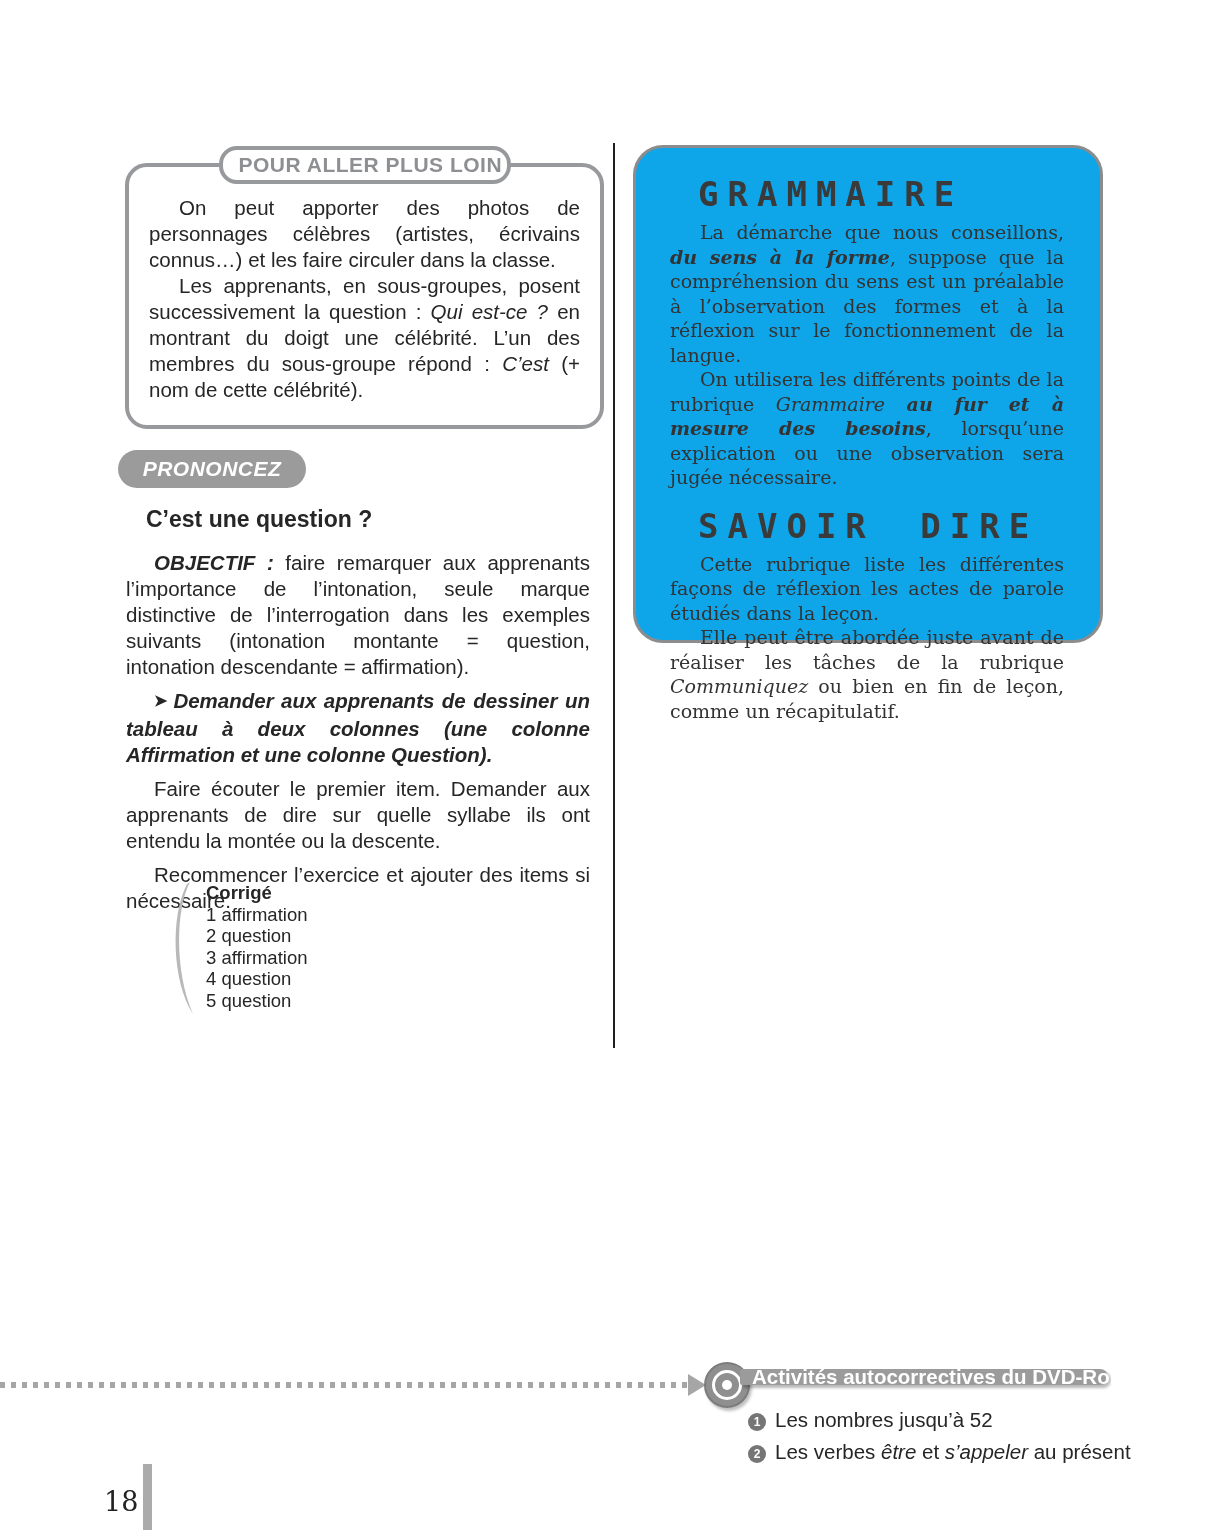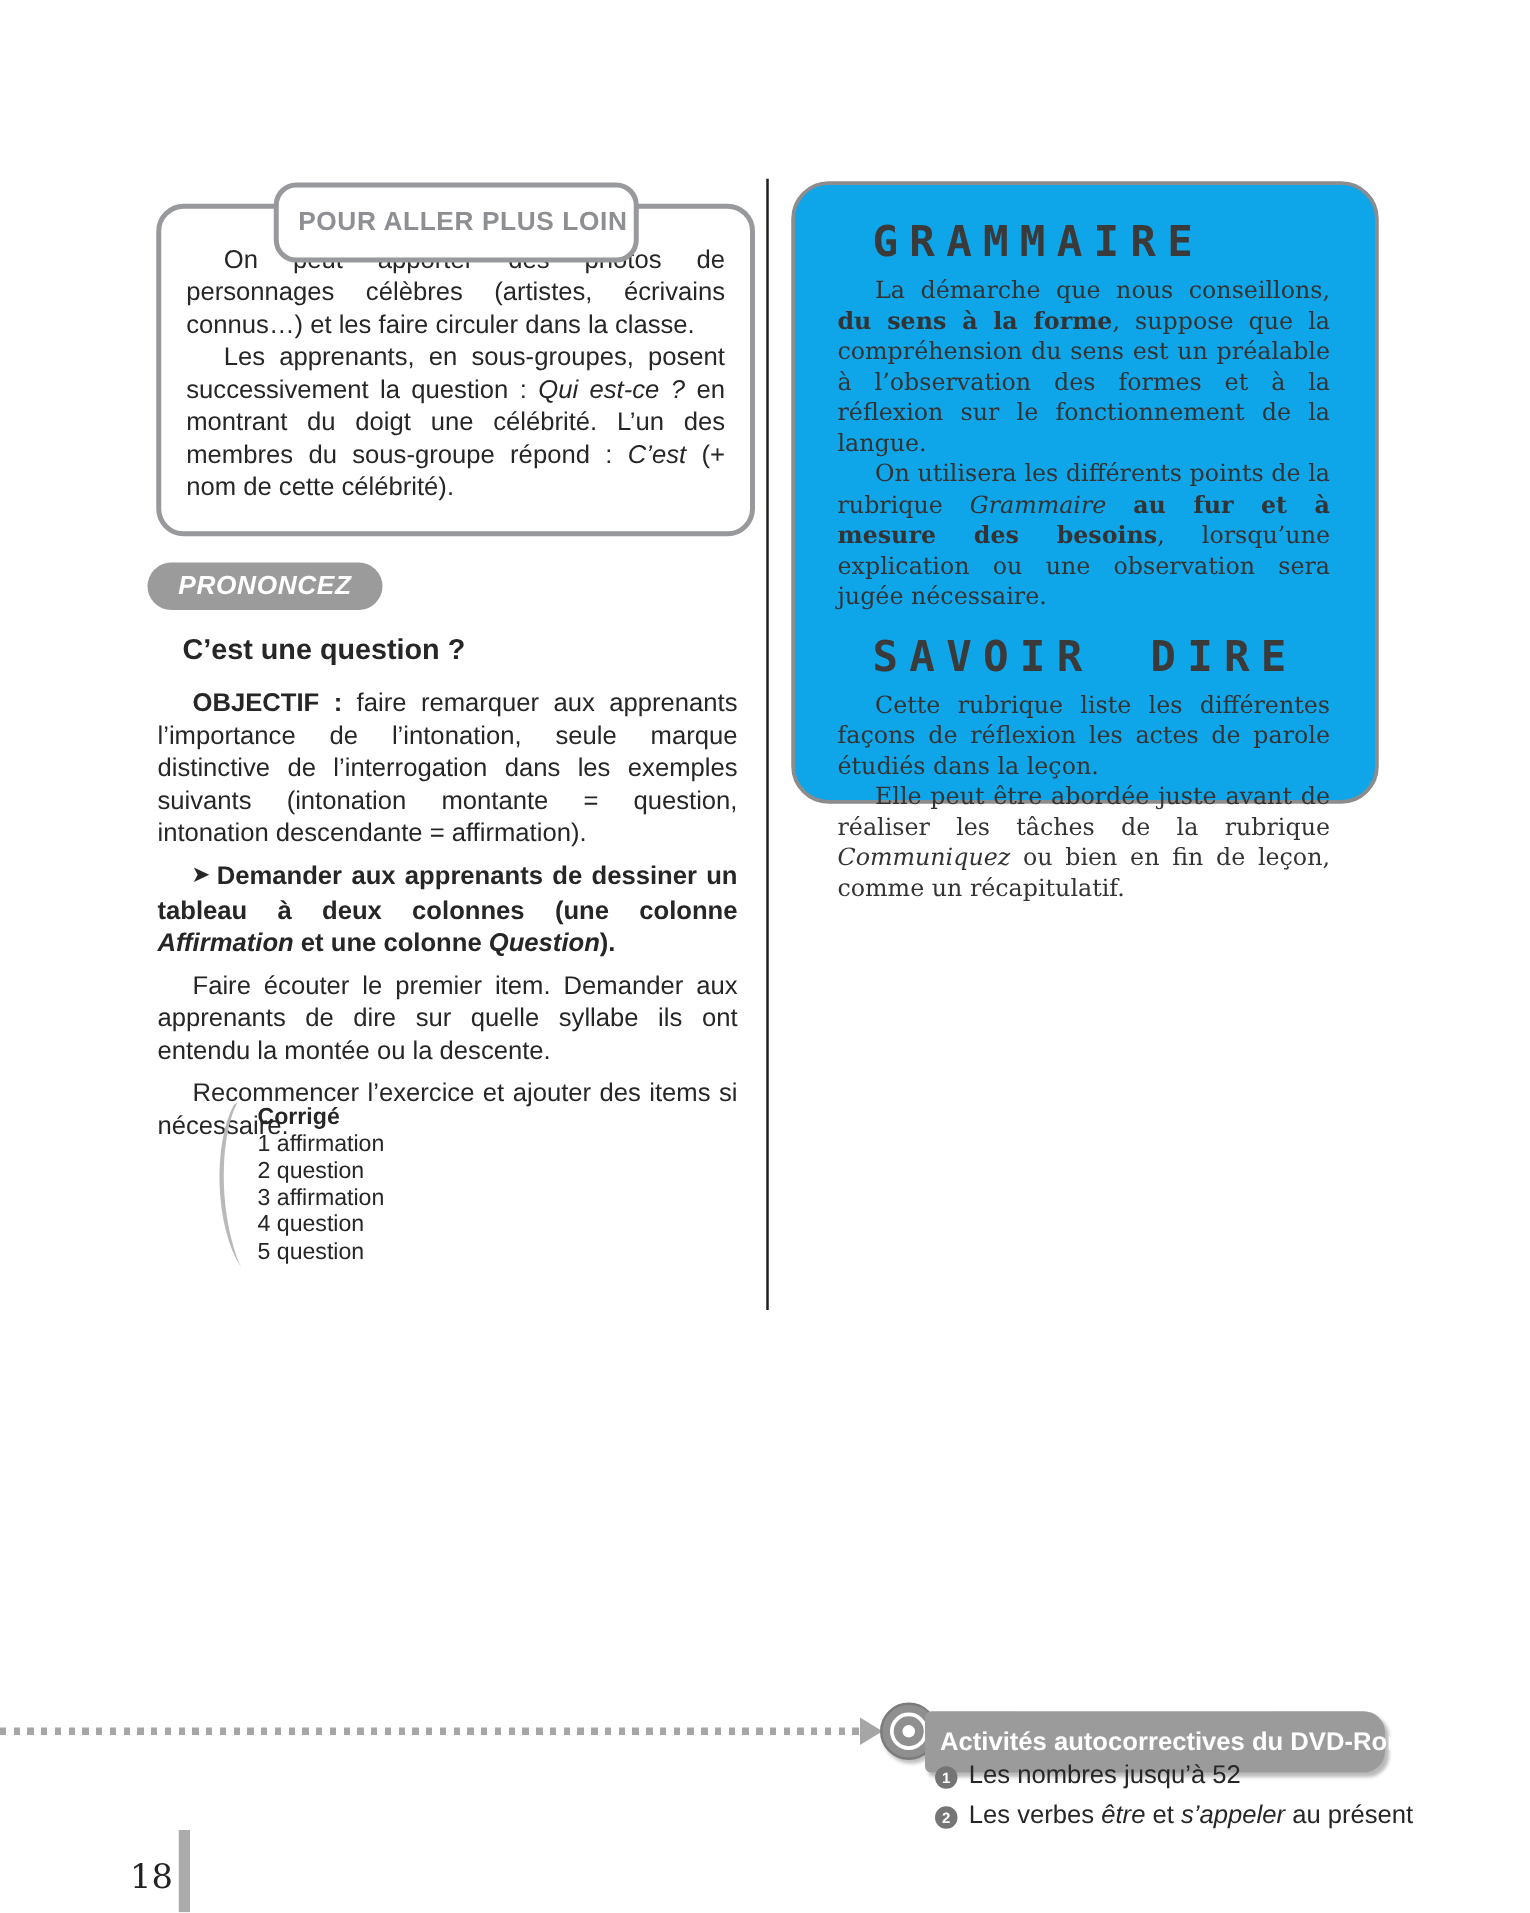--- a/index.html
+++ b/index.html
@@ -4,38 +4,38 @@
 <style>
   html,body{margin:0;padding:0;background:#ffffff;}
   .page{
     position:relative;
     width:1224px;height:1530px;
     background:#ffffff;
     font-family:"Liberation Sans",sans-serif;
     color:#262626;
     overflow:hidden;
   }
-  .run-b{font-weight:bold;}
+  .run-b{font-weight:bold;font-style:italic;}
   .run-i{font-style:italic;}
   .run-bi{font-weight:bold;font-style:italic;}
 
   
   .plusloin-box{
     position:absolute;left:125px;top:163px;width:431px;
     border:4px solid #97999c;border-radius:22px;
     background:#fff;
     padding:28px 20px 22px 20px;
   }
   .plusloin-tab{
     position:absolute;top:-21px;left:50%;transform:translateX(-50%);
     width:252px;
     background:#fff;border:4px solid #97999c;border-radius:18px;
     text-align:center;
     font-weight:bold;font-size:21px;color:#8d8f92;
-    padding:16px 16px;
+    padding:3px 16px;
     letter-spacing:0.5px;
     white-space:nowrap;
   }
   .plusloin-box p{
     margin:0;text-align:justify;
     font-size:20.5px;line-height:26px;
     text-indent:30px;
   }
 
   .prononcez-pill{
@@ -126,21 +126,21 @@
   .disc-icon .hub{
     position:absolute;left:16px;top:16px;width:10px;height:10px;
     border-radius:50%;background:#ffffff;
   }
   .disc-icon .slash{
     position:absolute;left:26px;top:2px;width:6px;height:16px;
     background:#8f8f8f;transform:rotate(30deg);
   }
   .dvd-banner{
     position:absolute;left:740px;top:1369px;
-    width:368px;height:49px;
+    width:368px;height:16px;
     background:#9b9b9b;
     border-radius:5px 17px 17px 5px;
     color:#ffffff;font-weight:bold;font-size:20.5px;
     display:flex;align-items:center;
     padding-left:12px;box-sizing:border-box;
     box-shadow:3px 3px 3px rgba(0,0,0,0.28);
     white-space:nowrap;
   }
   .footer-items{
     position:absolute;left:748px;top:1404px;

